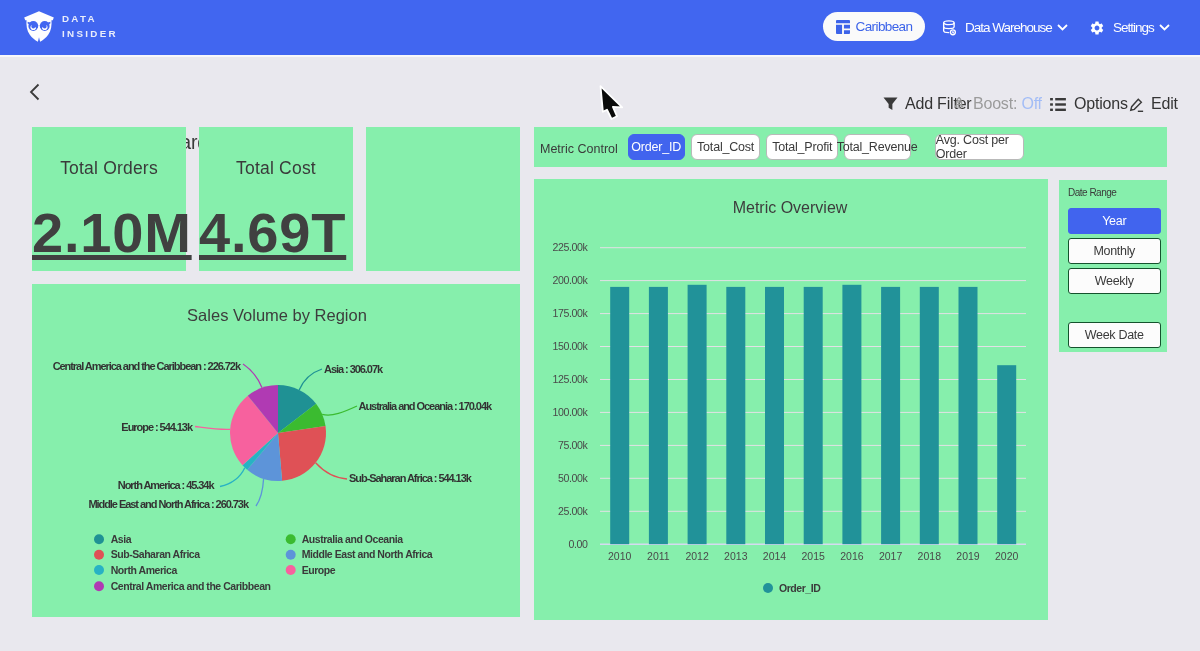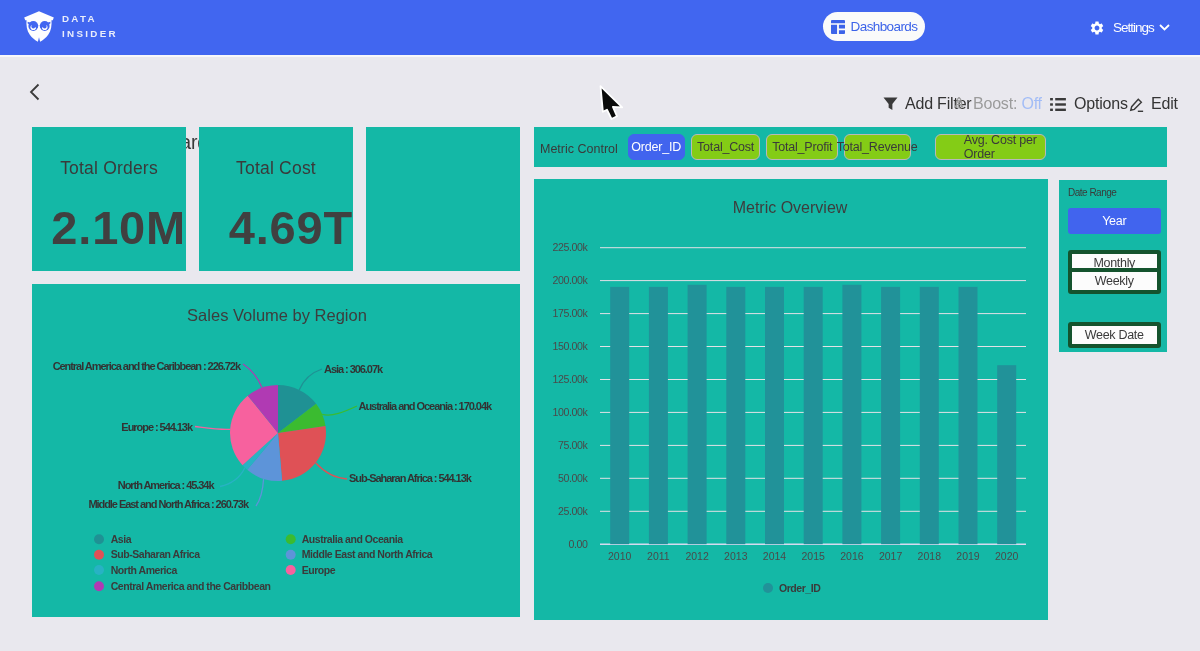--- a/index.html
+++ b/index.html
@@ -5,25 +5,25 @@
 * { margin:0; padding:0; box-sizing:border-box; }
 html,body { width:1200px; height:651px; overflow:hidden; font-family:"Liberation Sans", sans-serif; background:#e9e8ee; }
 .abs { position:absolute; }
 .navbar { position:absolute; left:0; top:0; width:1200px; height:55px; background:#4166f0; }
 .navline { position:absolute; left:0; top:55px; width:1200px; height:2px; background:#f7f7fa; }
 .logo-text { position:absolute; left:62px; top:12px; color:#e9edfb; font-size:9.8px; font-weight:bold; letter-spacing:2.3px; line-height:14.8px; }
 .dash-btn { position:absolute; left:823px; top:12px; width:102px; height:29px; background:#fafafa; border-radius:14.5px; display:flex; align-items:center; justify-content:center; gap:6px; color:#3c63e9; font-size:13.5px; font-weight:500; letter-spacing:-0.6px;}
 .nav-item { position:absolute; top:0; height:55px; display:flex; align-items:center; color:#fdfdfe; font-size:13.5px; font-weight:500; letter-spacing:-1px; }
 .hdr-title { position:absolute; left:60px; top:87px; font-size:19.5px; color:#3a3a3a; letter-spacing:-0.1px;margin-top:44px; }
 .hicon { position:absolute; display:flex; align-items:center; font-size:16px; font-weight:500; color:#343434; top:84px; height:16px; letter-spacing:-0.2px;margin-top:12px;}
-.card { position:absolute; background:#14b8a6; }
+.card { position:absolute; background:#86efac; }
 .kpi-label { font-size:17.5px; font-weight:500; color:#3a3a3a; text-align:center; margin-top:31px; letter-spacing:0.2px;}
-.kpi-num { font-size:47px; font-weight:bold; color:#404040; text-align:right; margin-top:21px; letter-spacing:0.8px;}
-.mc-btn { height:26px; border:1px solid #b9b9b9; border-radius:6px; background:#84cc16; color:#3a3a3a; font-size:12.5px; display:inline-flex; align-items:center; justify-content:center; position:absolute; top:134px; letter-spacing:-0.2px;}
-.dr-btn { position:absolute; left:1068px; width:92.5px; height:26px; border:4px solid #14532d; border-radius:3px; background:#fcfcfc; color:#3a3a3a; font-size:12.5px; display:flex; align-items:center; justify-content:center; letter-spacing:-0.3px;}
+.kpi-num { font-size:56px; font-weight:bold; color:#404040; text-align:left; margin-top:21px; letter-spacing:0.8px;text-decoration:underline;}
+.mc-btn { height:26px; border:1px solid #b9b9b9; border-radius:6px; background:#ffffff; color:#3a3a3a; font-size:12.5px; display:inline-flex; align-items:center; justify-content:center; position:absolute; top:134px; letter-spacing:-0.2px;}
+.dr-btn { position:absolute; left:1068px; width:92.5px; height:26px; border:1px solid #14532d; border-radius:3px; background:#fcfcfc; color:#3a3a3a; font-size:12.5px; display:flex; align-items:center; justify-content:center; letter-spacing:-0.3px;}
 </style>
 </head>
 <body>
 
 <div class="navbar">
   <svg class="abs" style="left:24px;top:11px" width="30" height="32" viewBox="0 0 30 32">
     <path d="M15 0.2 L29.8 6.5 L28.8 9.2 L1.2 9.2 L0.2 6.5 Z" fill="#fdfdfe"></path>
     <path d="M2.6 8.2 L27.4 8.2 C28 14 27.2 19.6 24.2 23.8 C22 26.8 19 29.2 16.1 30.8 L15 26.2 L13.9 30.8 C11 29.2 8 26.8 5.8 23.8 C2.8 19.6 2 14 2.6 8.2 Z" fill="#fdfdfe"></path>
     <circle cx="9.3" cy="15" r="4.9" fill="#4166f0"></circle>
     <circle cx="20.7" cy="15" r="4.9" fill="#4166f0"></circle>
@@ -33,21 +33,34 @@
     <circle cx="20.7" cy="15.6" r="1.9" fill="#4166f0"></circle>
     <path d="M3.6 10.8 L14.4 14.2 L13.2 17.2 L3.6 12.6 Z" fill="#4166f0"></path>
     <path d="M26.4 10.8 L15.6 14.2 L16.8 17.2 L26.4 12.6 Z" fill="#4166f0"></path>
     <path d="M15 15.5 L17.6 19.3 L15 23.2 L12.4 19.3 Z" fill="#fdfdfe"></path>
   </svg>
   <div class="logo-text">DATA<br>INSIDER</div>
   <div class="dash-btn">
     <svg width="14" height="14" viewBox="0 0 15 15">
         <path d="M1 0 h13 a1 1 0 0 1 1 1 v2.5 h-15 v-2.5 a1 1 0 0 1 1-1 Z M0 5 h6.5 v10 h-5.5 a1 1 0 0 1 -1-1 Z M8.5 5 h6.5 v4 h-6.5 Z M8.5 11 h6.5 v3 a1 1 0 0 1 -1 1 h-5.5 Z" fill="#3c63e9"></path>
       </svg>
-    <span>Dashboards</span>
+    <span>Caribbean</span>
+  </div>
+  <div class="nav-item" style="left:942px">
+    <svg style="margin-right:8px" width="15" height="16" viewBox="0 0 24 26" fill="none" stroke="#fff" stroke-width="2.2">
+        <ellipse cx="11" cy="4.5" rx="8.5" ry="3"></ellipse>
+        <path d="M2.5 4.5 v6.5 c0 1.7 3.8 3 8.5 3 s8.5 -1.3 8.5 -3 v-6.5"></path>
+        <path d="M2.5 11 v6.5 c0 1.7 3.8 3 8.5 3 h0.5"></path>
+        <circle cx="17.5" cy="20" r="4" fill="#4166f0"></circle>
+        <path d="M17.5 18.3 v1.9 l1.4 1.1"></path>
+      </svg>
+    <span>Data Warehouse</span>
+    <svg style="margin-left:5px" width="11" height="7" viewBox="0 0 11 7" fill="none" stroke="#fff" stroke-width="1.8">
+        <path d="M1 1 L5.5 5.5 L10 1"></path>
+      </svg>
   </div>
   <div class="nav-item" style="left:1089px">
     <svg style="margin-right:8px" width="16" height="16" viewBox="0 0 24 24" fill="#fff">
         <path fill-rule="evenodd" d="M19.14 12.94c.04-.3.06-.61.06-.94 0-.32-.02-.64-.07-.94l2.03-1.58c.18-.14.23-.41.12-.61l-1.92-3.32c-.12-.22-.37-.29-.59-.22l-2.39.96c-.5-.38-1.03-.7-1.62-.94l-.36-2.54c-.04-.24-.24-.41-.48-.41h-3.84c-.24 0-.43.17-.47.41l-.36 2.54c-.59.24-1.13.57-1.62.94l-2.39-.96c-.22-.08-.47 0-.59.22L2.74 8.87c-.12.21-.08.47.12.61l2.03 1.58c-.05.3-.09.63-.09.94s.02.64.07.94l-2.03 1.58c-.18.14-.23.41-.12.61l1.92 3.32c.12.22.37.29.59.22l2.39-.96c.5.38 1.03.7 1.62.94l.36 2.54c.05.24.24.41.48.41h3.84c.24 0 .44-.17.47-.41l.36-2.54c.59-.24 1.13-.56 1.62-.94l2.39.96c.22.08.47 0 .59-.22l1.92-3.32c.12-.22.07-.47-.12-.61l-2.01-1.58zM12 15.6c-1.98 0-3.6-1.62-3.6-3.6s1.62-3.6 3.6-3.6 3.6 1.62 3.6 3.6-1.62 3.6-3.6 3.6z"></path>
       </svg>
     <span>Settings</span>
     <svg style="margin-left:5px" width="11" height="7" viewBox="0 0 11 7" fill="none" stroke="#fff" stroke-width="1.8">
         <path d="M1 1 L5.5 5.5 L10 1"></path>
       </svg>
   </div>
@@ -151,21 +164,21 @@
       <text x="110.7" y="590">Central America and the Caribbean</text>
   </g>
 </svg>
 
 <div class="card" style="left:534px; top:127px; width:633px; height:40px;"></div>
 <div class="abs" style="left:540px; top:142px; font-size:12.5px; color:#3a3a3a;">Metric Control</div>
 <div class="mc-btn" style="left:627.6px; width:57px; background:#4164ee; border-color:#4164ee; color:#fff;">Order_ID</div>
 <div class="mc-btn" style="left:691.1px; width:69px;">Total_Cost</div>
 <div class="mc-btn" style="left:766.3px; width:72px;">Total_Profit</div>
 <div class="mc-btn" style="left:843.6px; width:67px;">Total_Revenue</div>
-<div class="mc-btn" style="left:934.8px; width:111px;padding-left:28px;">Avg. Cost per Order</div>
+<div class="mc-btn" style="left:934.8px; width:89px;">Avg. Cost per Order</div>
 
 <div class="card" style="left:534px; top:179px; width:514px; height:441px;"></div>
 <svg class="abs" style="left:534px; top:179px;" width="514" height="441" viewBox="534 179 514 441">
   <text x="790" y="213" font-size="16" fill="#3d3d3d" text-anchor="middle">Metric Overview</text>
   <g stroke="#e2e1e6" stroke-width="1">
     <line x1="600" y1="247.7" x2="1026" y2="247.7"></line>
     <line x1="600" y1="280.6" x2="1026" y2="280.6"></line>
     <line x1="600" y1="313.6" x2="1026" y2="313.6"></line>
     <line x1="600" y1="346.5" x2="1026" y2="346.5"></line>
     <line x1="600" y1="379.5" x2="1026" y2="379.5"></line>
@@ -213,19 +226,19 @@
     <text x="968.0" y="560">2019</text>
     <text x="1006.7" y="560">2020</text>
   </g>
   <circle cx="768" cy="588" r="5" fill="#219299"></circle>
   <text x="779" y="591.7" font-size="10.5" font-weight="bold" fill="#3a3a3a" letter-spacing="-0.45">Order_ID</text>
 </svg>
 
 <div class="card" style="left:1059px; top:180px; width:108px; height:172px;"></div>
 <div class="abs" style="left:1068px; top:187px; font-size:10px; font-weight:500; letter-spacing:-0.5px; color:#3a3a3a;">Date Range</div>
 <div class="dr-btn" style="top:208px; background:#4164ee; border-color:#4164ee; color:#fff;">Year</div>
-<div class="dr-btn" style="top:250px;">Monthly</div>
+<div class="dr-btn" style="top:238px;">Monthly</div>
 <div class="dr-btn" style="top:268px;">Weekly</div>
 <div class="dr-btn" style="top:297.5px;margin-top:24px;">Week Date</div>
 
 <svg class="abs" style="left:598px; top:84px;" width="30" height="42" viewBox="0 0 30 42">
   <path d="M2.5 2.2 L4.9 27.8 L9 25.7 L13.5 35 L19 32.3 L14.9 22.9 L24.2 23.3 Z" fill="#0b0b0b" stroke="#fff" stroke-width="1.8" stroke-linejoin="round"></path>
 </svg>
 
 </body></html>

